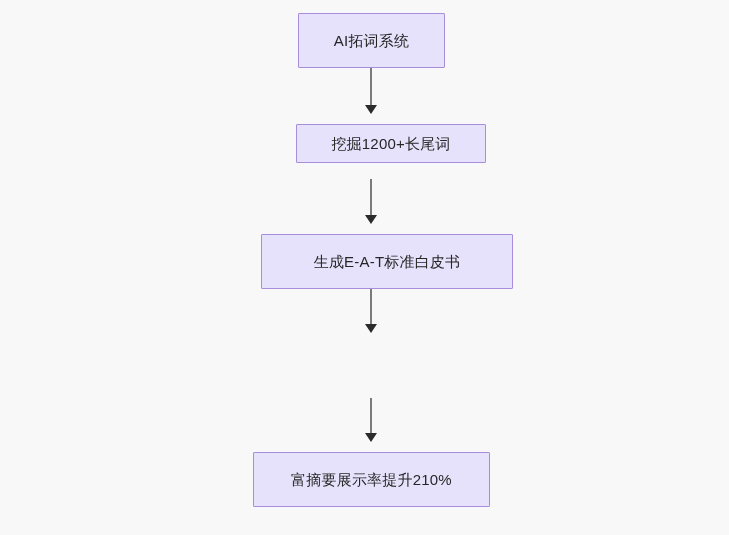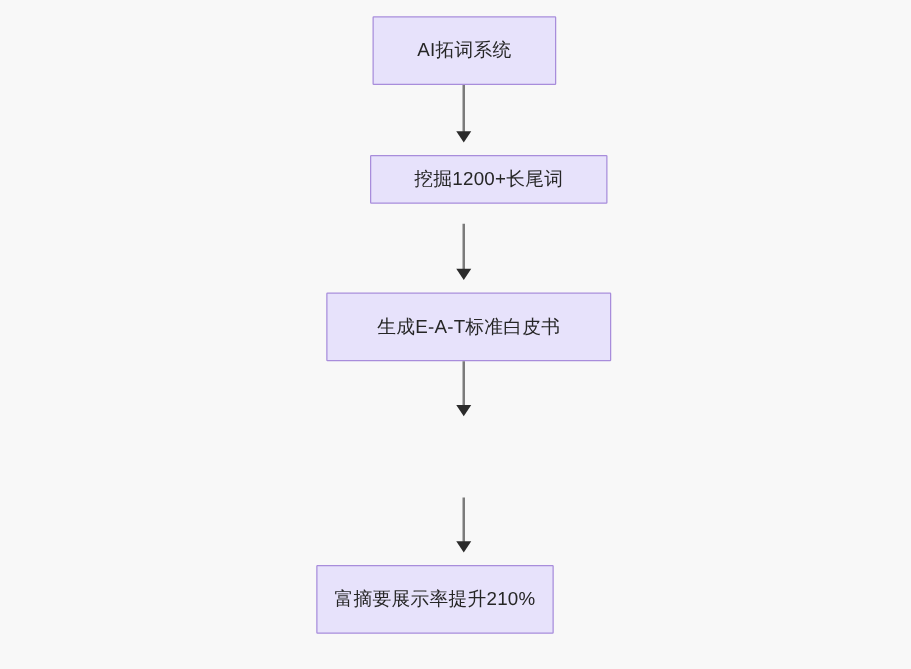--- a/index.html
+++ b/index.html
@@ -62,26 +62,26 @@
 <div id="flowchart-canvas">
 
   <div class="node" style="left: 298px; top: 13px; width: 147px; height: 55px; background: rgb(231, 226, 251); border-color: rgb(168, 141, 219); color: rgb(38, 38, 38);">
     <span>AI拓词系统</span>
   </div>
 
   <div class="node" style="left: 276px; top: 124px; width: 190px; height: 39px; background: rgb(231, 226, 251); border-color: rgb(168, 141, 219); color: rgb(38, 38, 38); margin-left: 20px;">
     <span>挖掘1200+长尾词</span>
   </div>
 
-  <div class="node" style="left: 261px; top: 234px; width: 228px; height: 55px; background: rgb(231, 226, 251); border-color: rgb(168, 141, 219); color: rgb(38, 38, 38);">
+  <div class="node" style="left: 261px; top: 234px; width: 252px; height: 55px; background: rgb(231, 226, 251); border-color: rgb(168, 141, 219); color: rgb(38, 38, 38);">
     <span>生成E-A-T标准白皮书</span>
   </div>
 
 
-  <div class="node" style="left: 253px; top: 452px; width: 190px; height: 55px; background: rgb(231, 226, 251); border-color: rgb(168, 141, 219); color: rgb(38, 38, 38);">
+  <div class="node" style="left: 253px; top: 452px; width: 237px; height: 55px; background: rgb(231, 226, 251); border-color: rgb(168, 141, 219); color: rgb(38, 38, 38);">
     <span>富摘要展示率提升210%</span>
   </div>
 
   <div class="edge" style="left: 371px; top: 68px; height: 47px;">
     <div class="edge-line" style="height: 38px; background: rgb(123, 123, 123);"></div>
     <div class="edge-arrow" style="border-top-color: rgb(43, 43, 43);"></div>
   </div>
   <div class="edge" style="left: 371px; top: 179px; height: 46px;">
     <div class="edge-line" style="height: 37px; background: rgb(123, 123, 123);"></div>
     <div class="edge-arrow" style="border-top-color: rgb(43, 43, 43);"></div>

